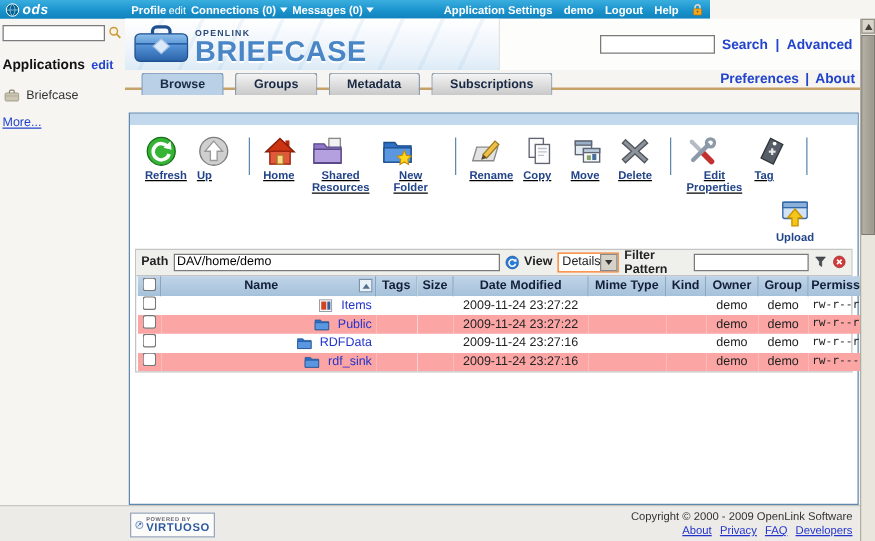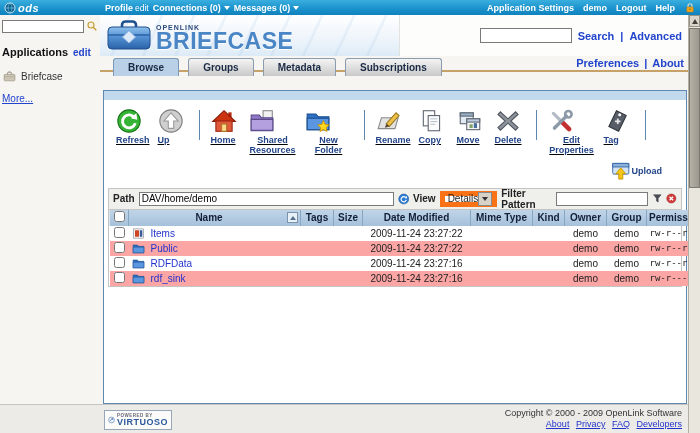--- a/index.html
+++ b/index.html
@@ -1,21 +1,21 @@
 <!DOCTYPE html>
 <html><head>
 <meta charset="utf-8">
 <style>
   * { box-sizing: border-box; margin: 0; padding: 0; }
   html,body { width:700px; height:433px; overflow:hidden; }
   body { font-family:"Liberation Sans", sans-serif; background:#f6f5f1; position:relative; }
   .page { position:relative; width:700px; height:433px; }
 
   
-  .topbar { position:absolute; left:0; top:0; width:700px; height:15px;
+  .topbar { position:absolute; left:0; top:0; width:568px; height:15px;
     background:linear-gradient(180deg,#3aaede 0%,#1b93cd 55%,#0f82bd 100%);
     display:flex; align-items:center; color:#fff; font-size:9px; font-weight:bold; }
   .topbar a, .tb-link { color:#fff; text-decoration:none; cursor:pointer; }
   .ods-logo { display:flex; align-items:center; gap:2px; margin-left:4px; }
   .ods-logo span { font-size:11px; font-style:italic; letter-spacing:0.5px; }
   .topbar-center { position:absolute; left:105px; display:flex; align-items:center; gap:4px; }
   .topbar-right { position:absolute; right:4px; display:flex; align-items:center; gap:9px; }
   .tri-down { display:inline-block; width:0; height:0; border-left:3.5px solid transparent;
     border-right:3.5px solid transparent; border-top:4px solid #fff; margin-left:3px; vertical-align:middle; }
   .tb-edit { font-weight:normal; font-size:8.5px; margin-left:2px; }
@@ -63,30 +63,30 @@
   
   .panel { position:absolute; left:103px; top:90px; width:584px; height:314px;
     border:1px solid #5e88b0; background:#fff; }
   .panel-strip { height:9px; background:#c2d8ec; }
 
   
   .toolbar { display:flex; align-items:flex-start; padding:8px 6px 0 8px; }
   .tool { min-width:38px; max-width:56px; padding:0 4px; display:flex; flex-direction:column; align-items:flex-start; cursor:pointer;text-decoration:underline; }
   .tool .lbl { margin-top:2px; font-size:9px; font-weight:bold; color:#224488; text-align:center; line-height:1.1; }
   .tsep { width:1px; height:30px; background:#5e88b0; margin:2px 7px 0 7px; }
-  .upload-row { margin:2px 0 4px 506px; width:52px; display:flex; flex-direction:row; align-items:center; cursor:pointer; }
+  .upload-row { margin:2px 0 4px 506px; width:52px; display:flex; flex-direction:column; align-items:center; cursor:pointer; }
   .upload-row .lbl { margin-top:1px; font-size:9px; font-weight:bold; color:#224488; }
 
   
   .browse-area { margin:0 4px; border:1px solid #c4c4c4; }
   .pathbar { height:21px; background:#efefec; border-bottom:1px solid #c4c4c4;
     display:flex; align-items:center; padding:0 4px; gap:4px; font-size:10px; font-weight:bold; color:#222; }
   .pathbar input.path { width:310px; height:14px; border:1px solid #7a7a7a; font-size:10px; padding:0 2px; }
   .pathbar input.filter { width:92px; height:14px; border:1px solid #7a7a7a; font-size:10px; padding:0 2px; }
-  .fake-select { width:58px; height:16px; border:5px solid #f97316; background:#fff; display:flex; align-items:center;
+  .fake-select { width:58px; height:16px; border:1px solid #f97316; background:#fff; display:flex; align-items:center;
     font-size:10px; font-weight:normal; padding-left:3px; cursor:pointer; }
   .sel-btn { margin-left:auto; width:14px; height:14px; background:#d6d2c8; border:1px solid #8a8a8a;
     display:flex; align-items:center; justify-content:center; }
   .sel-btn i { width:0; height:0; border-left:3.5px solid transparent; border-right:3.5px solid transparent; border-top:4.5px solid #333; }
   .icon-btn { cursor:pointer; display:flex; align-items:center; }
 
   
   .filetable { width:100%; border-collapse:collapse; font-size:10px; table-layout:fixed; }
   .filetable th { height:16px; background:linear-gradient(180deg,#c0d4e8,#a5c1da); color:#121f38;
     font-size:10px; font-weight:bold; border-left:1px solid #d9e7f3; border-right:1px solid #87a6c2;
@@ -95,21 +95,21 @@
   .filetable tr.alt td { background:#fca5a5; }
   .c-check { width:19px; } .c-name { width:172px; text-align:left; }
   .c-tags { width:33px; } .c-size { width:29px; } .c-date { width:108px; }
   .c-mime { width:62px; } .c-kind { width:32px; } .c-owner { width:42px; }
   .c-group { width:40px; } .c-perms { width:62px; }
   .namehead { display:flex; align-items:center; }
   .namehead span { flex:1; text-align:center; }
   .sortbox { flex:none !important; width:11px; height:11px; background:#e8f0f8; border:1px solid #7a92ac;
     display:flex; align-items:center; justify-content:center; cursor:pointer; }
   .sortbox i { width:0; height:0; border-left:3px solid transparent; border-right:3px solid transparent; border-bottom:4px solid #55708c; }
-  .namecell { display:flex; align-items:center; gap:6px; }
+  .namecell { display:flex; align-items:center; gap:6px;justify-content:flex-end; }
   .namecell a { color:#2233cc; text-decoration:none; cursor:pointer; }
   td.ctr { text-align:center; } td.perm { font-family:"DejaVu Sans Mono", monospace; font-size:9px; }
   input[type=checkbox] { width:11px; height:11px; }
 
   
   .footer { position:absolute; left:0; top:404px; width:688px; height:29px; background:#ececе8;
     background:#ecebe7; border-top:1px solid #c6c5c0; }
   .badge { position:absolute; left:104px; top:5px; width:68px; height:20px; border:1px solid #98a6ba;
     background:#fbfbfa; display:flex; align-items:center; gap:2px; padding:0 3px; cursor:pointer; }
   .badge .t1 { font-size:4.5px; letter-spacing:0.5px; color:#667; font-weight:bold; }

